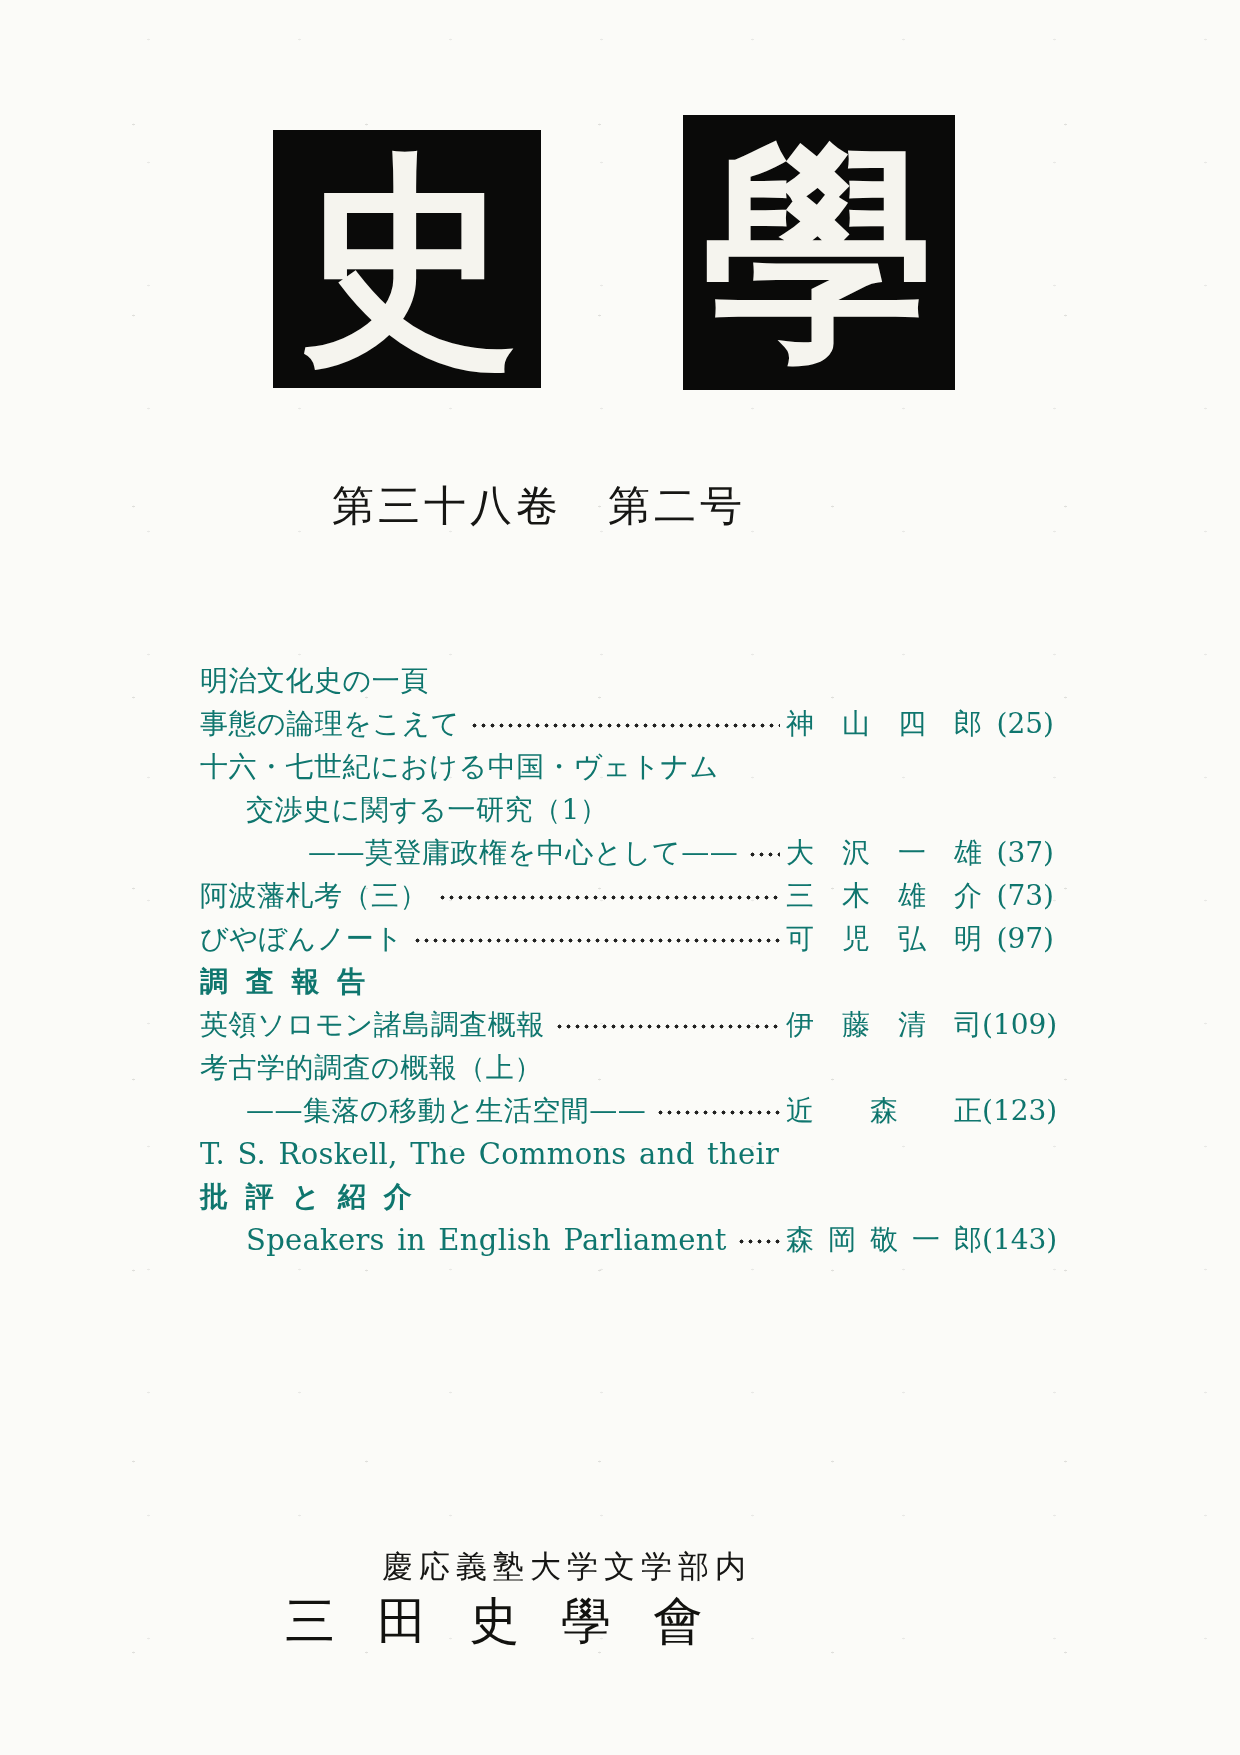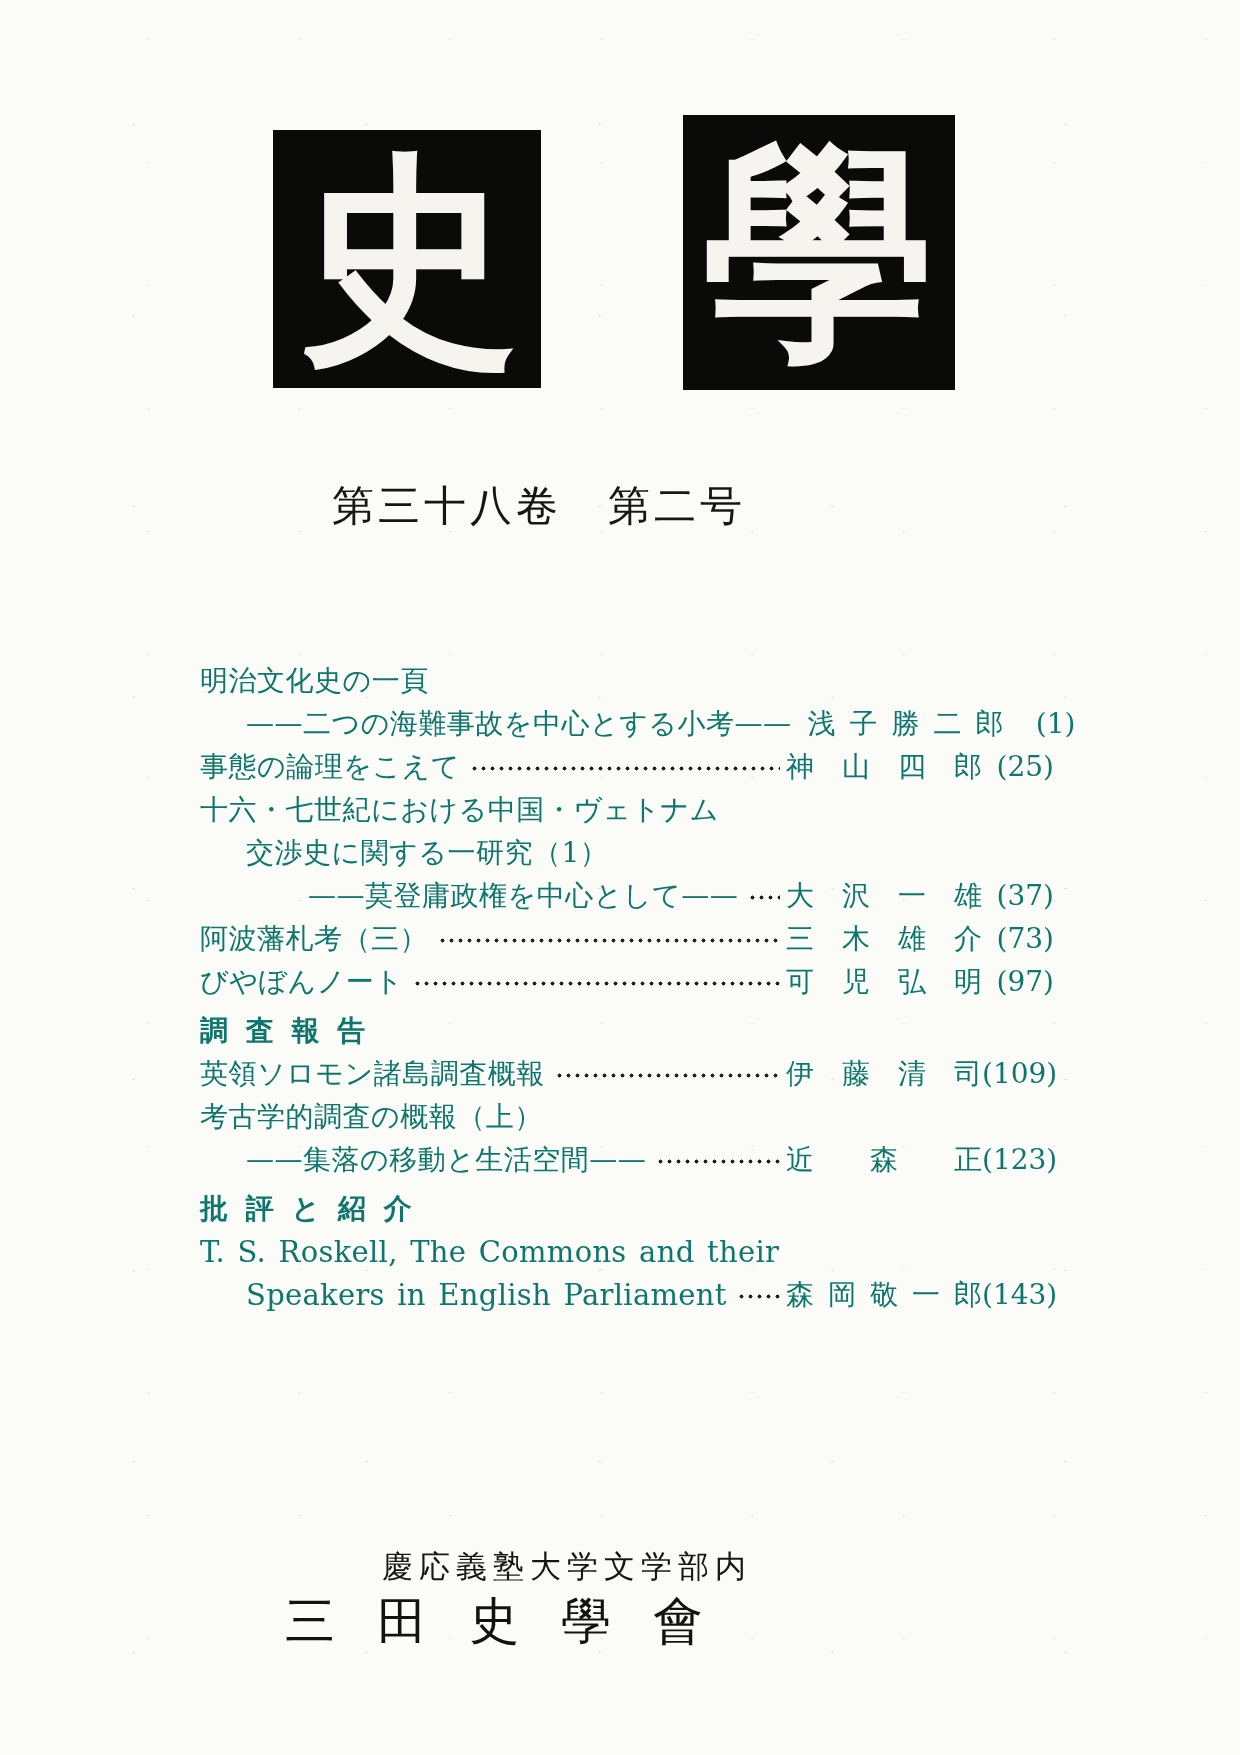--- a/index.html
+++ b/index.html
@@ -46,21 +46,21 @@
 
   
   .toc { position:absolute; left:200px; top:659px; width:854px; }
   .toc-row {
     display:flex; align-items:center; height:43px;
     font-size:28px; white-space:nowrap; color:#0f766e;
   }
   .toc-title { flex:0 0 auto; letter-spacing:0.5px; }
   .indent-1 { padding-left:46px; }
   .indent-2 { padding-left:108px; }
-  .style-gothic-bold { margin-top:6px; }
+  .style-gothic-bold { }
   .style-gothic-bold .toc-title {
     font-family:"Liberation Sans","DejaVu Sans",sans-serif;
     font-weight:700; letter-spacing:5px; font-size:28px;
   }
   .style-latin .toc-title { font-size:29px; letter-spacing:0.3px; word-spacing:3px; }
   .leader { flex:1 1 auto; align-self:center; height:5px; margin:0 6px 0 10px; }
   .leader.dots {
     background-image:radial-gradient(circle, #212120 1.9px, rgba(0,0,0,0) 2.1px);
     background-size:9px 5px; background-repeat:repeat-x; background-position:0 50%;
     transform:translateY(2px);
@@ -93,26 +93,20 @@
   </div>
   <div class="seal seal-gaku">
     <span class="seal-char">學</span>
   </div>
 
   <div class="issue-title">第三十八卷　第二号</div>
 
   <div class="toc">
       <div class="toc-row indent-0 style-serif">
         <span class="toc-title">明治文化史の一頁</span>
-      </div>
-      <div class="toc-row indent-1 style-serif">
-        <span class="toc-title">——二つの海難事故を中心とする小考——</span>
-        <span class="leader dots"></span>
-        <span class="toc-author">浅 子 勝 二 郎</span>
-        <span class="toc-page">(1)</span>
       </div>
       <div class="toc-row indent-0 style-serif">
         <span class="toc-title">事態の論理をこえて</span>
         <span class="leader dots"></span>
         <span class="toc-author">神 山 四 郎</span>
         <span class="toc-page">(25)</span>
       </div>
       <div class="toc-row indent-0 style-serif">
         <span class="toc-title">十六・七世紀における中国・ヴェトナム</span>
       </div>
@@ -148,25 +142,25 @@
       </div>
       <div class="toc-row indent-0 style-serif">
         <span class="toc-title">考古学的調査の概報（上）</span>
       </div>
       <div class="toc-row indent-1 style-serif">
         <span class="toc-title">——集落の移動と生活空間——</span>
         <span class="leader dots"></span>
         <span class="toc-author">近 森 正</span>
         <span class="toc-page">(123)</span>
       </div>
+      <div class="toc-row indent-0 style-latin">
+        <span class="toc-title">T. S. Roskell, The Commons and their</span>
+      </div>
       <div class="toc-row indent-0 style-gothic-bold">
         <span class="toc-title">批 評 と 紹 介</span>
-      </div>
-      <div class="toc-row indent-0 style-latin">
-        <span class="toc-title">T. S. Roskell, The Commons and their</span>
       </div>
       <div class="toc-row indent-1 style-latin">
         <span class="toc-title">Speakers in English Parliament</span>
         <span class="leader dots"></span>
         <span class="toc-author">森 岡 敬 一 郎</span>
         <span class="toc-page">(143)</span>
       </div>
     </div>
 
   <div class="affiliation">慶応義塾大学文学部内</div>

